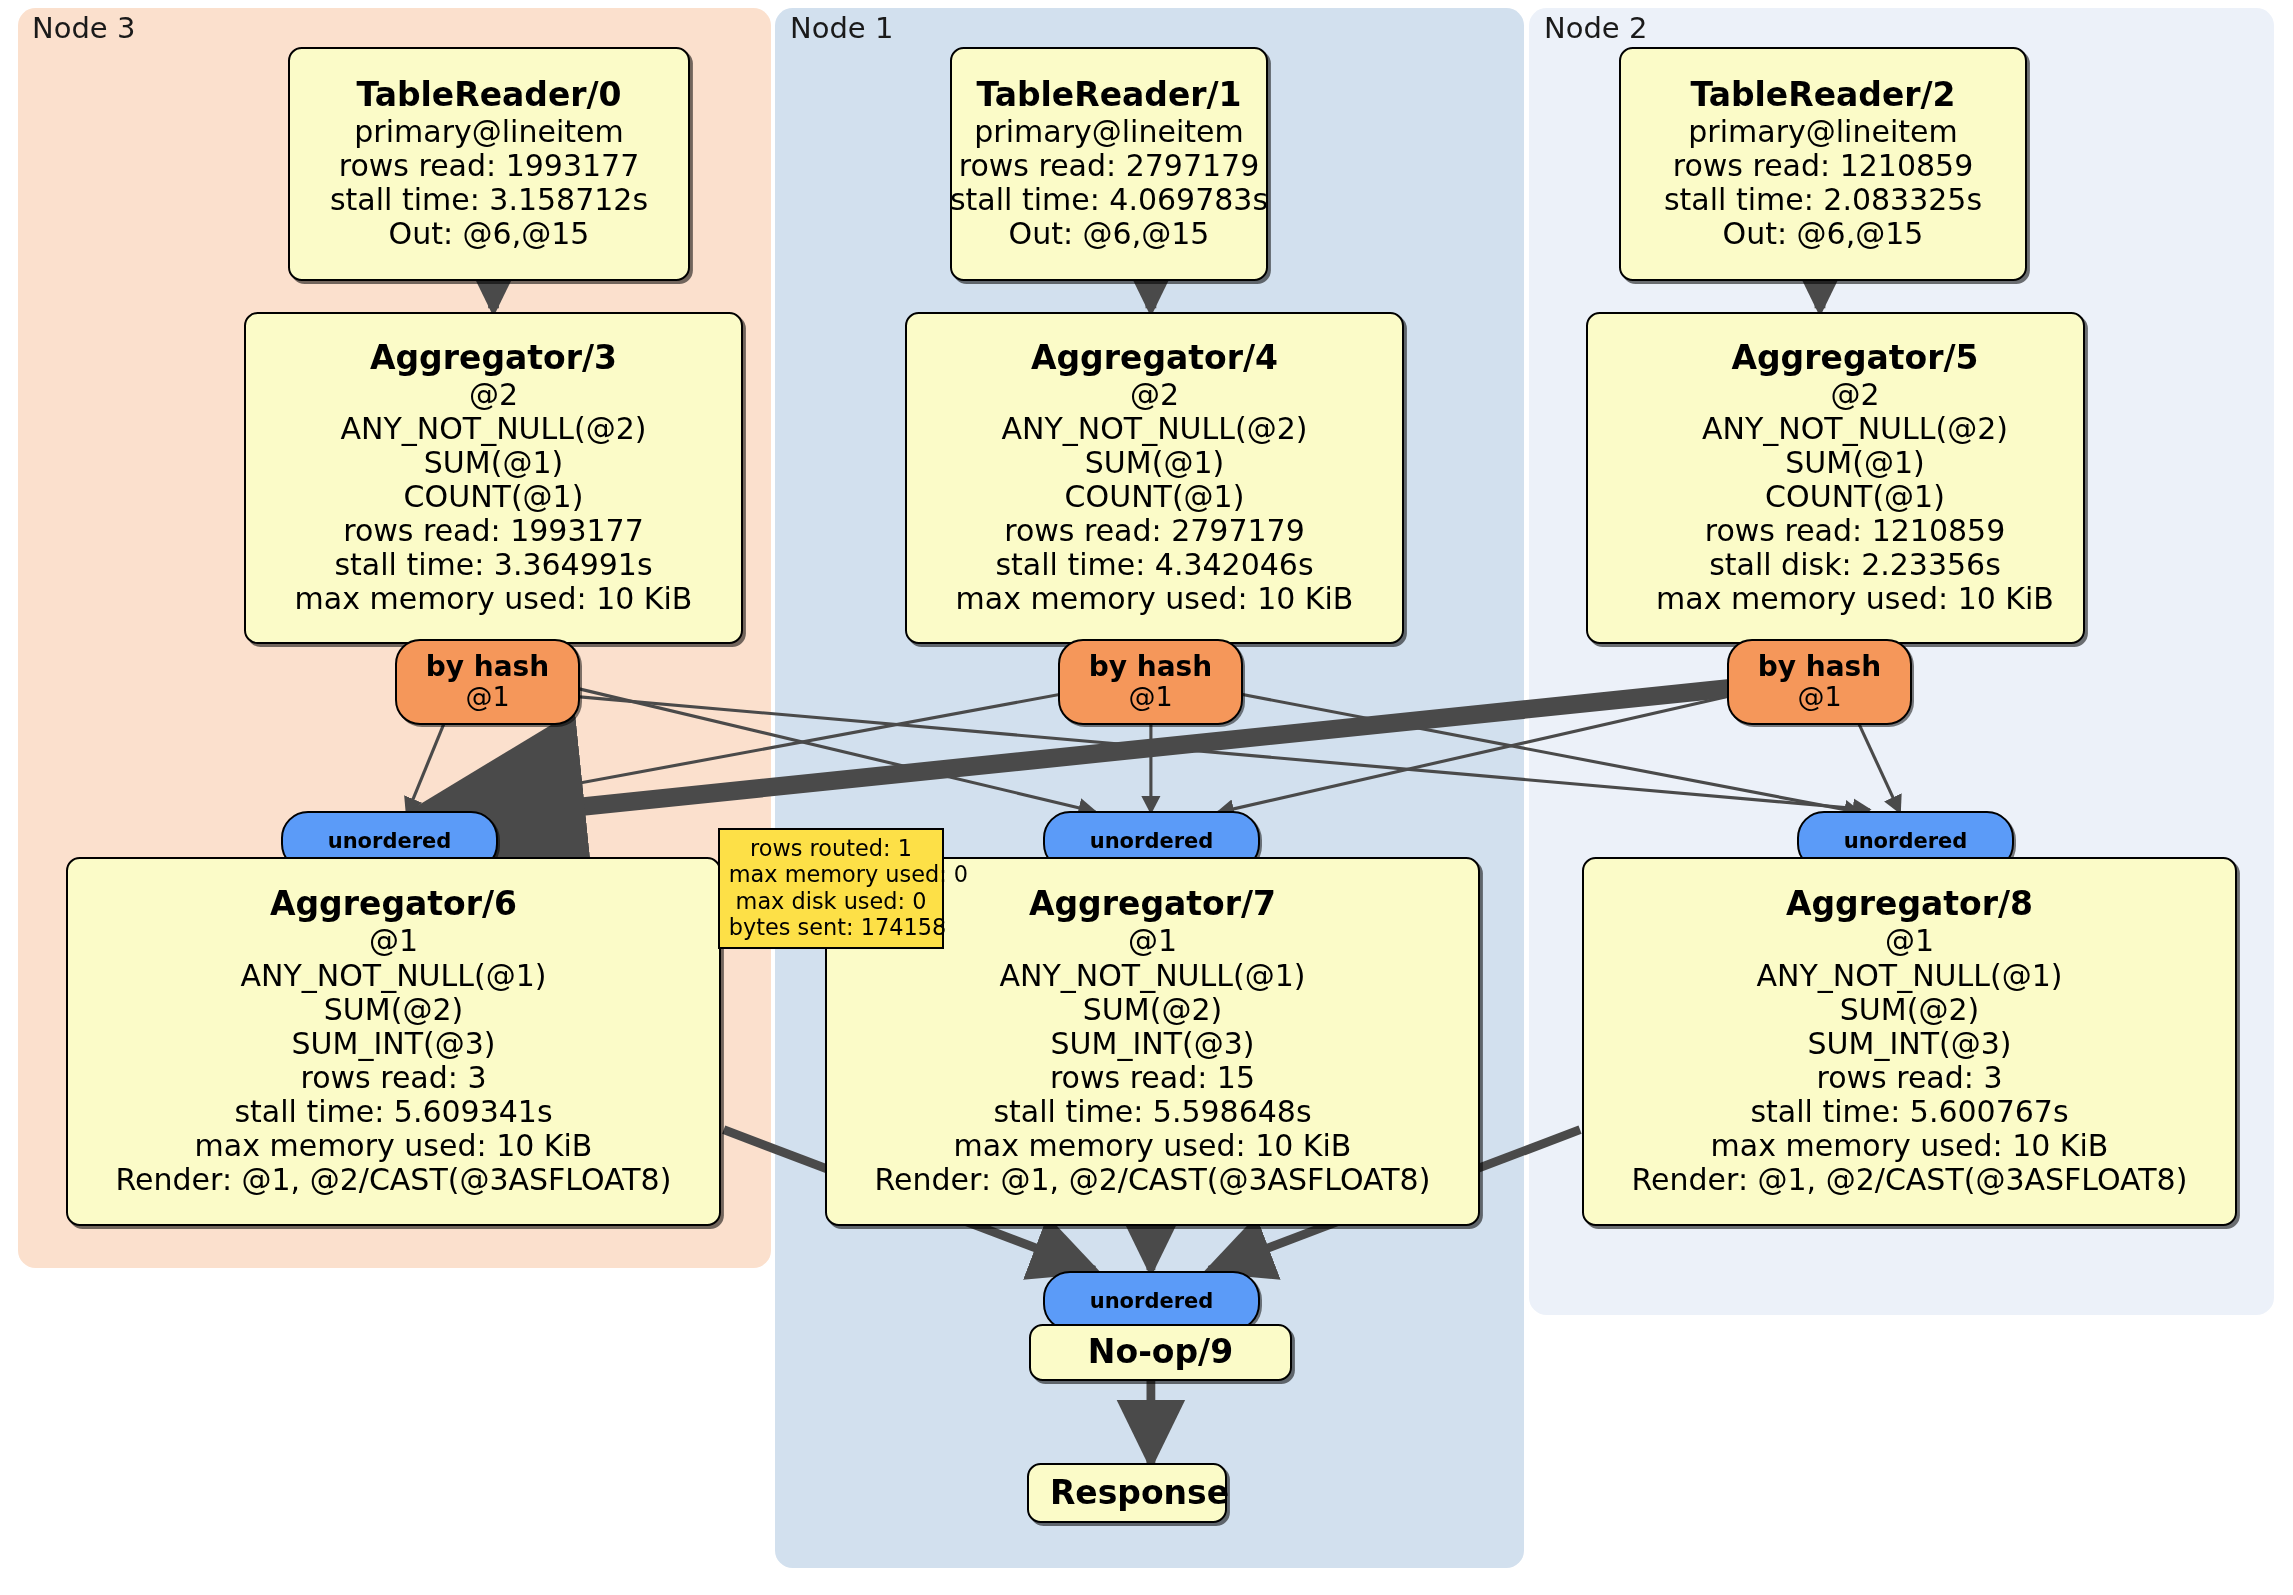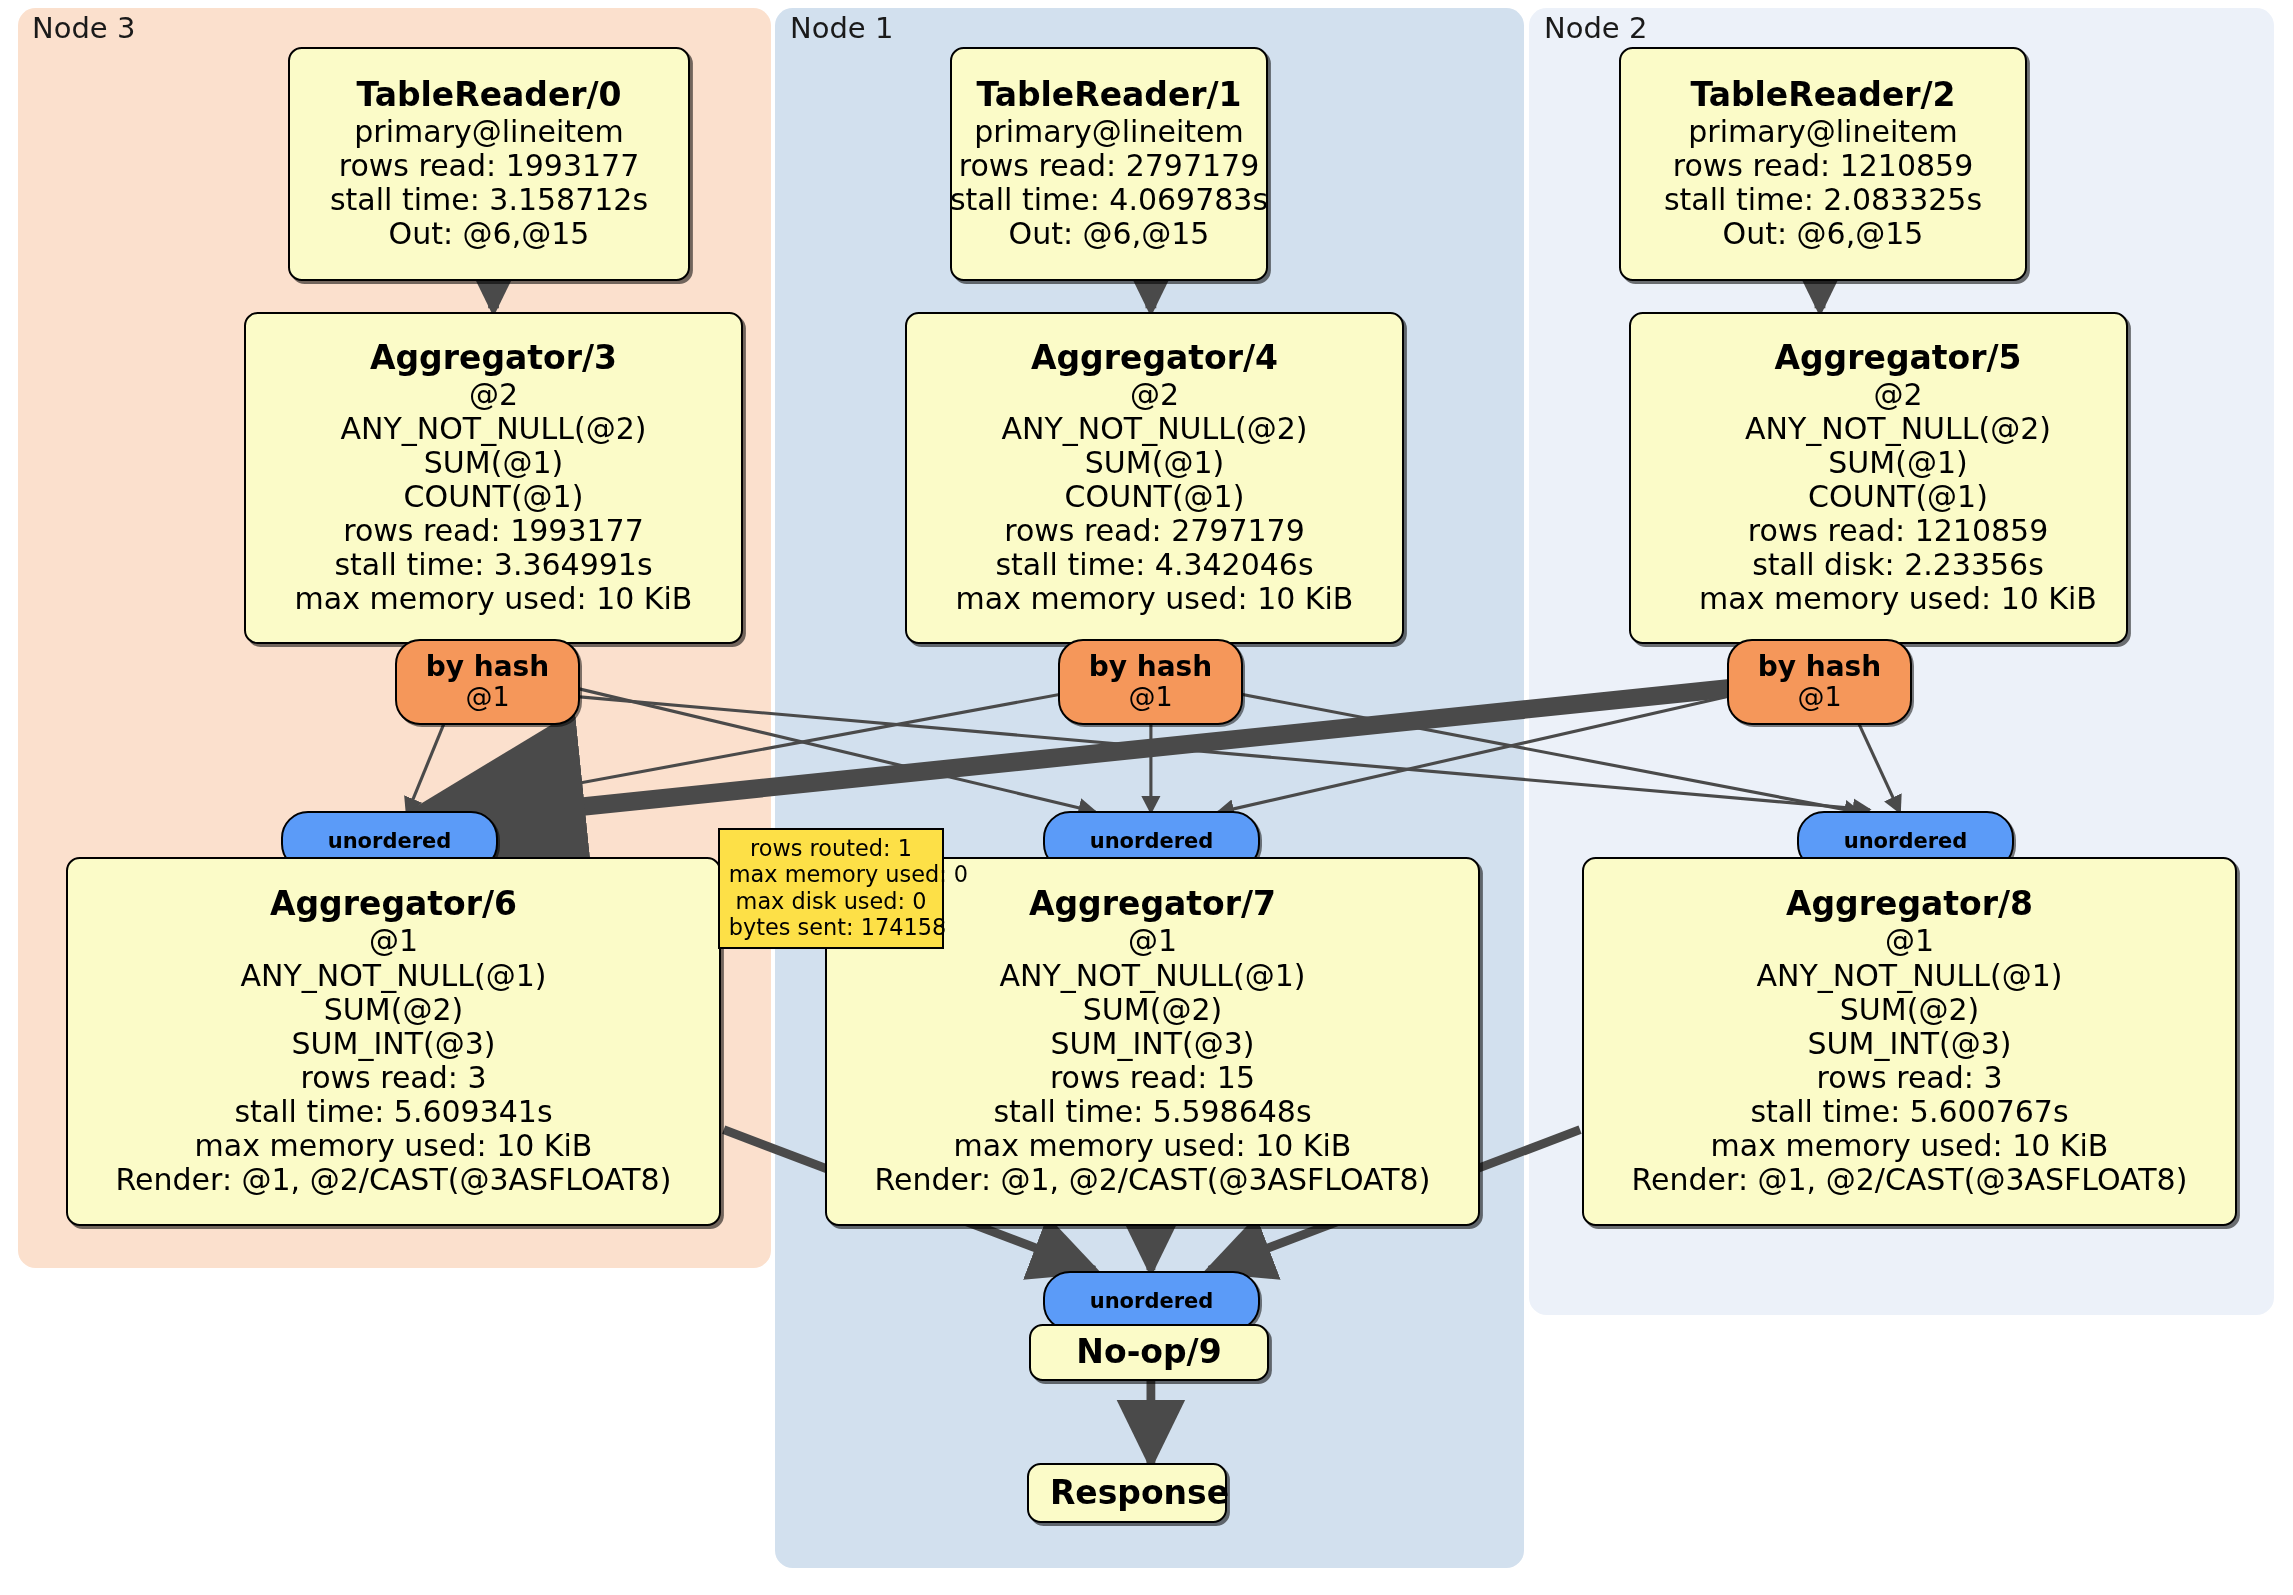--- a/index.html
+++ b/index.html
@@ -156,21 +156,21 @@
     <div class="title">Aggregator/4</div>
     <div class="line">@2</div>
     <div class="line">ANY_NOT_NULL(@2)</div>
     <div class="line">SUM(@1)</div>
     <div class="line">COUNT(@1)</div>
     <div class="line">rows read: 2797179</div>
     <div class="line">stall time: 4.342046s</div>
     <div class="line">max memory used: 10 KiB</div>
   </div>
 
-  <div class="node proc" style="left:1629px;top:312px;width:499px;height:332px;padding-left:39px;">
+  <div class="node proc" style="left:1586px;top:312px;width:499px;height:332px;padding-left:39px;">
     <div class="title">Aggregator/5</div>
     <div class="line">@2</div>
     <div class="line">ANY_NOT_NULL(@2)</div>
     <div class="line">SUM(@1)</div>
     <div class="line">COUNT(@1)</div>
     <div class="line">rows read: 1210859</div>
     <div class="line">stall disk: 2.23356s</div>
     <div class="line">max memory used: 10 KiB</div>
   </div>
 
@@ -237,21 +237,21 @@
     <span class="sline">rows routed: 1</span>
     <span class="sline">max memory used: 0</span>
     <span class="sline">max disk used: 0</span>
     <span class="sline">bytes sent: 174158</span>
   </div>
 
   <div class="node sync" style="left:1043px;top:1271px;width:217px;height:60px;">
     <div class="stext">unordered</div>
   </div>
 
-  <div class="node proc simple" style="left:1029px;top:1324px;width:240px;height:57px;">
+  <div class="node proc simple" style="left:1029px;top:1324px;width:263px;height:57px;">
     <div class="title">No-op/9</div>
   </div>
 
   <div class="node proc simple" style="left:1027px;top:1463px;width:200px;height:60px;padding-left:25px;">
     <div class="title">Response</div>
   </div>
 
 </div>
 
 

